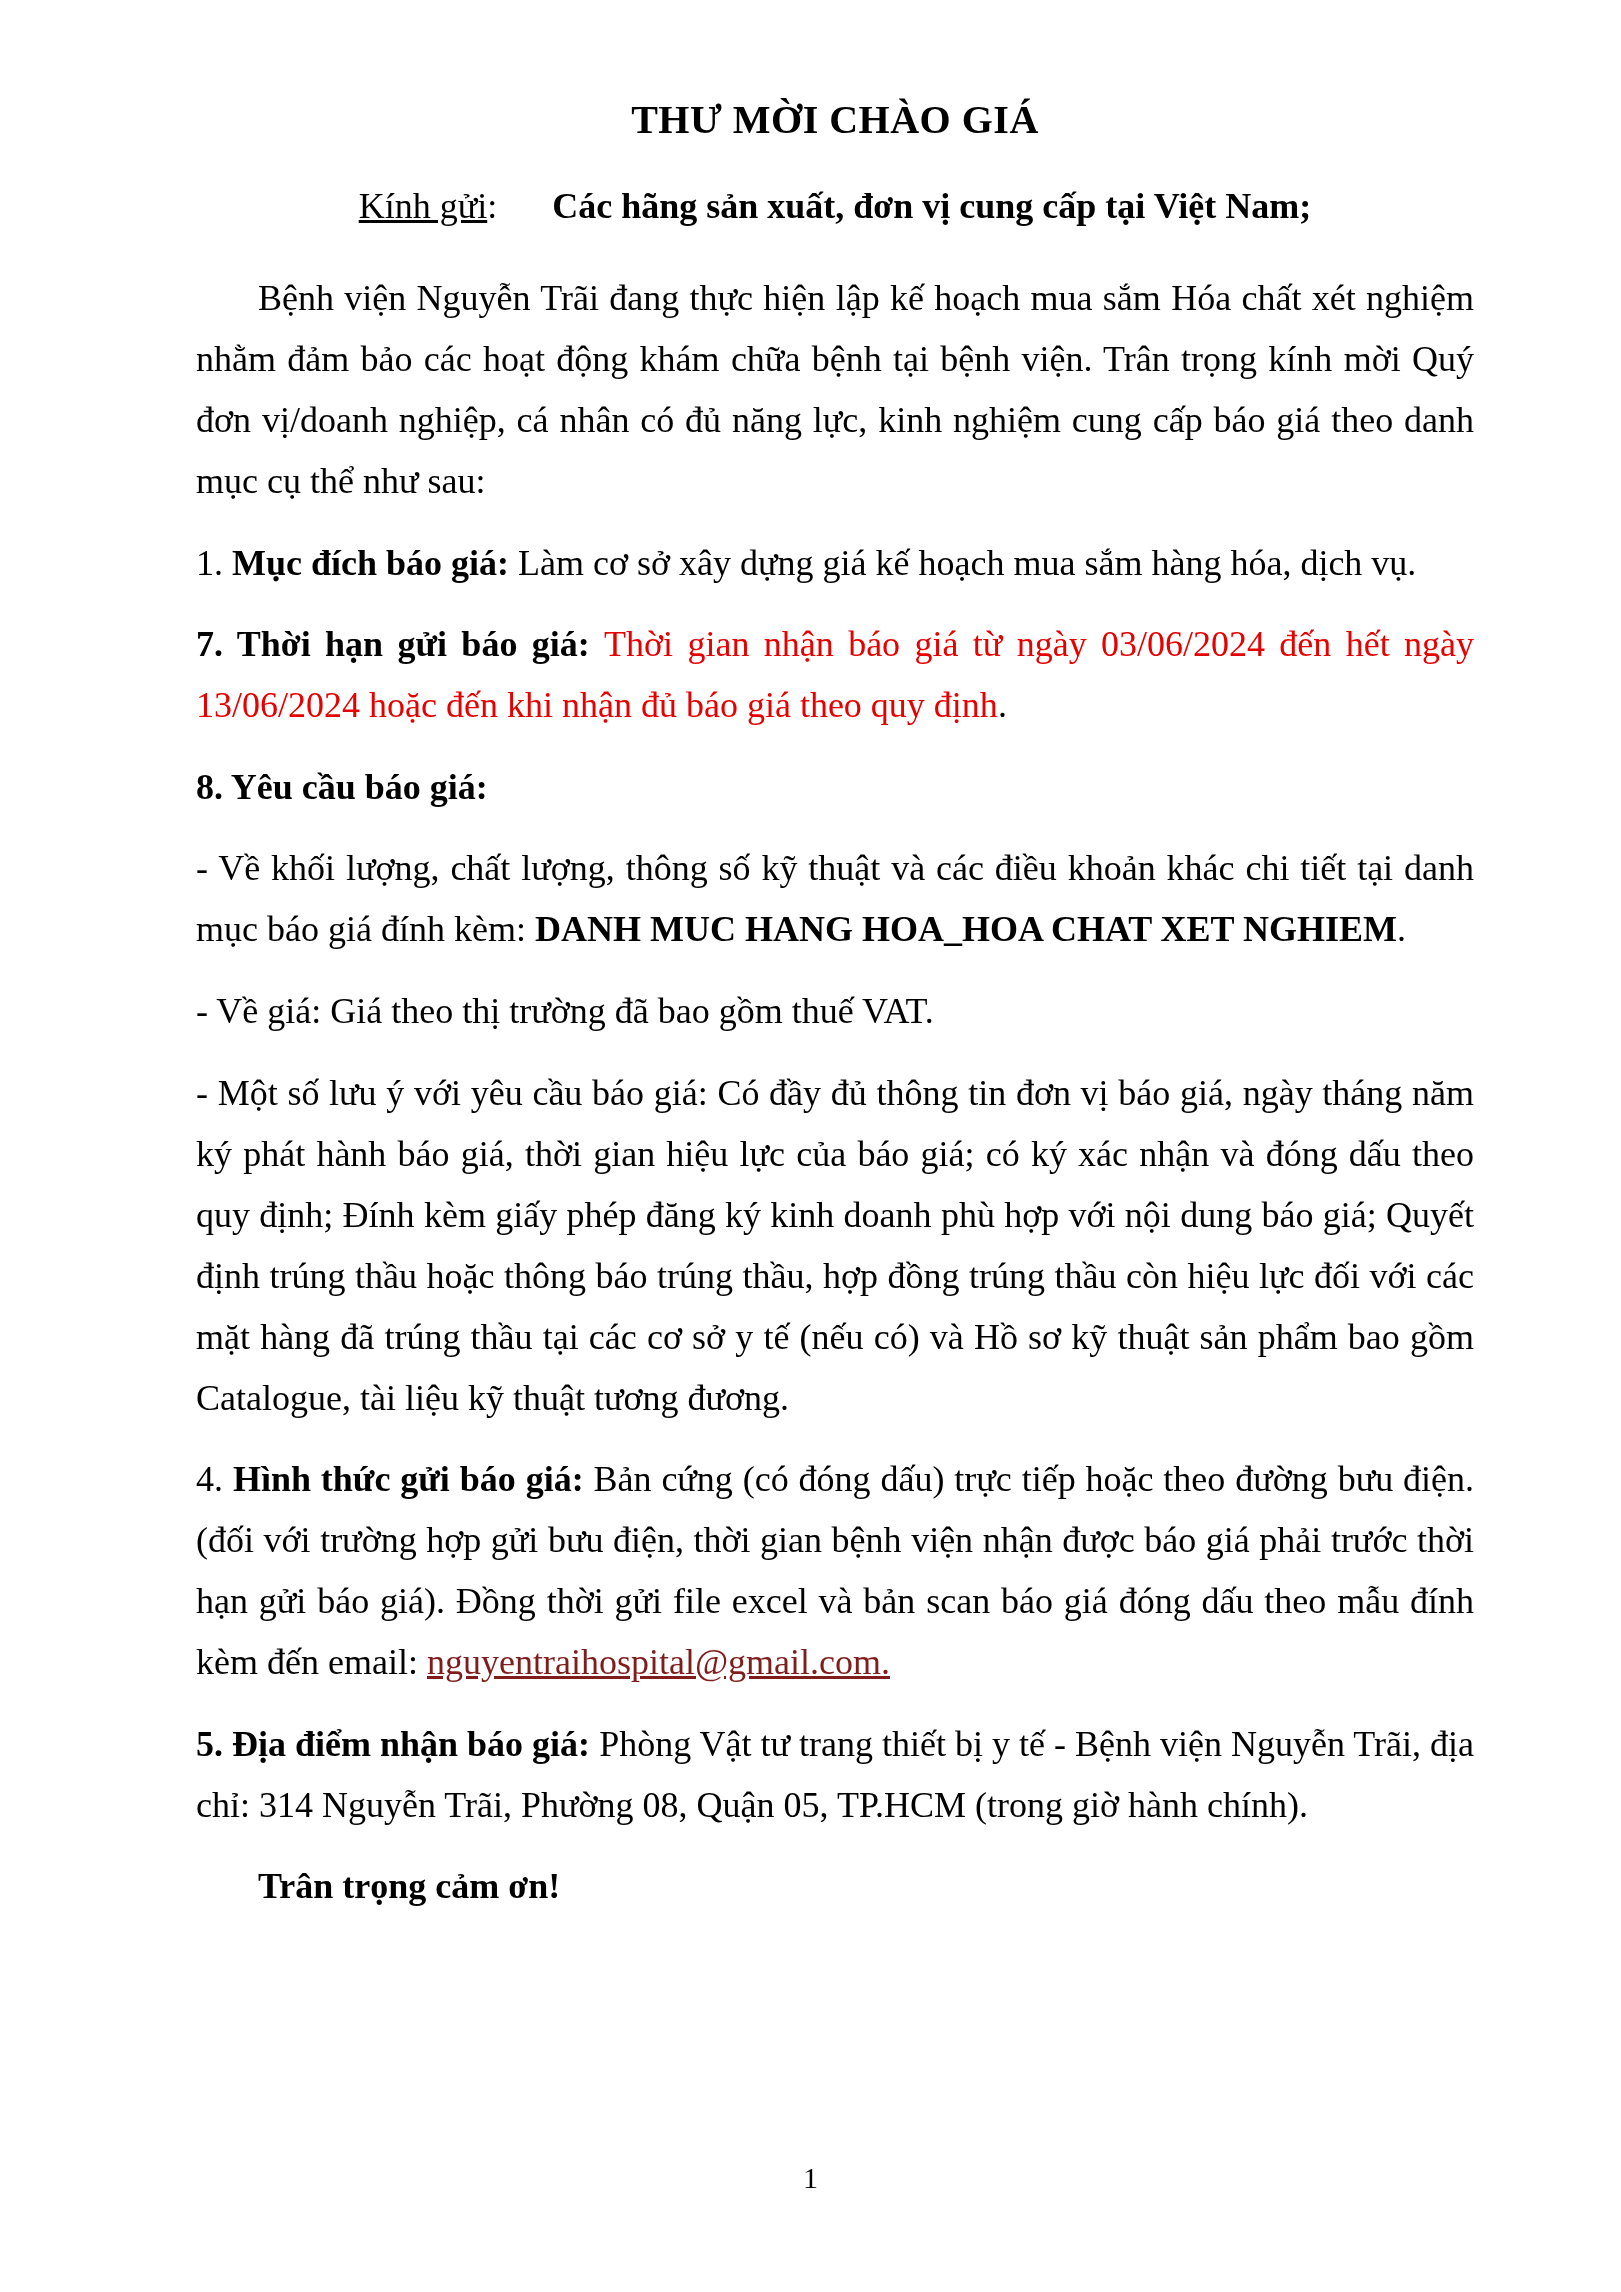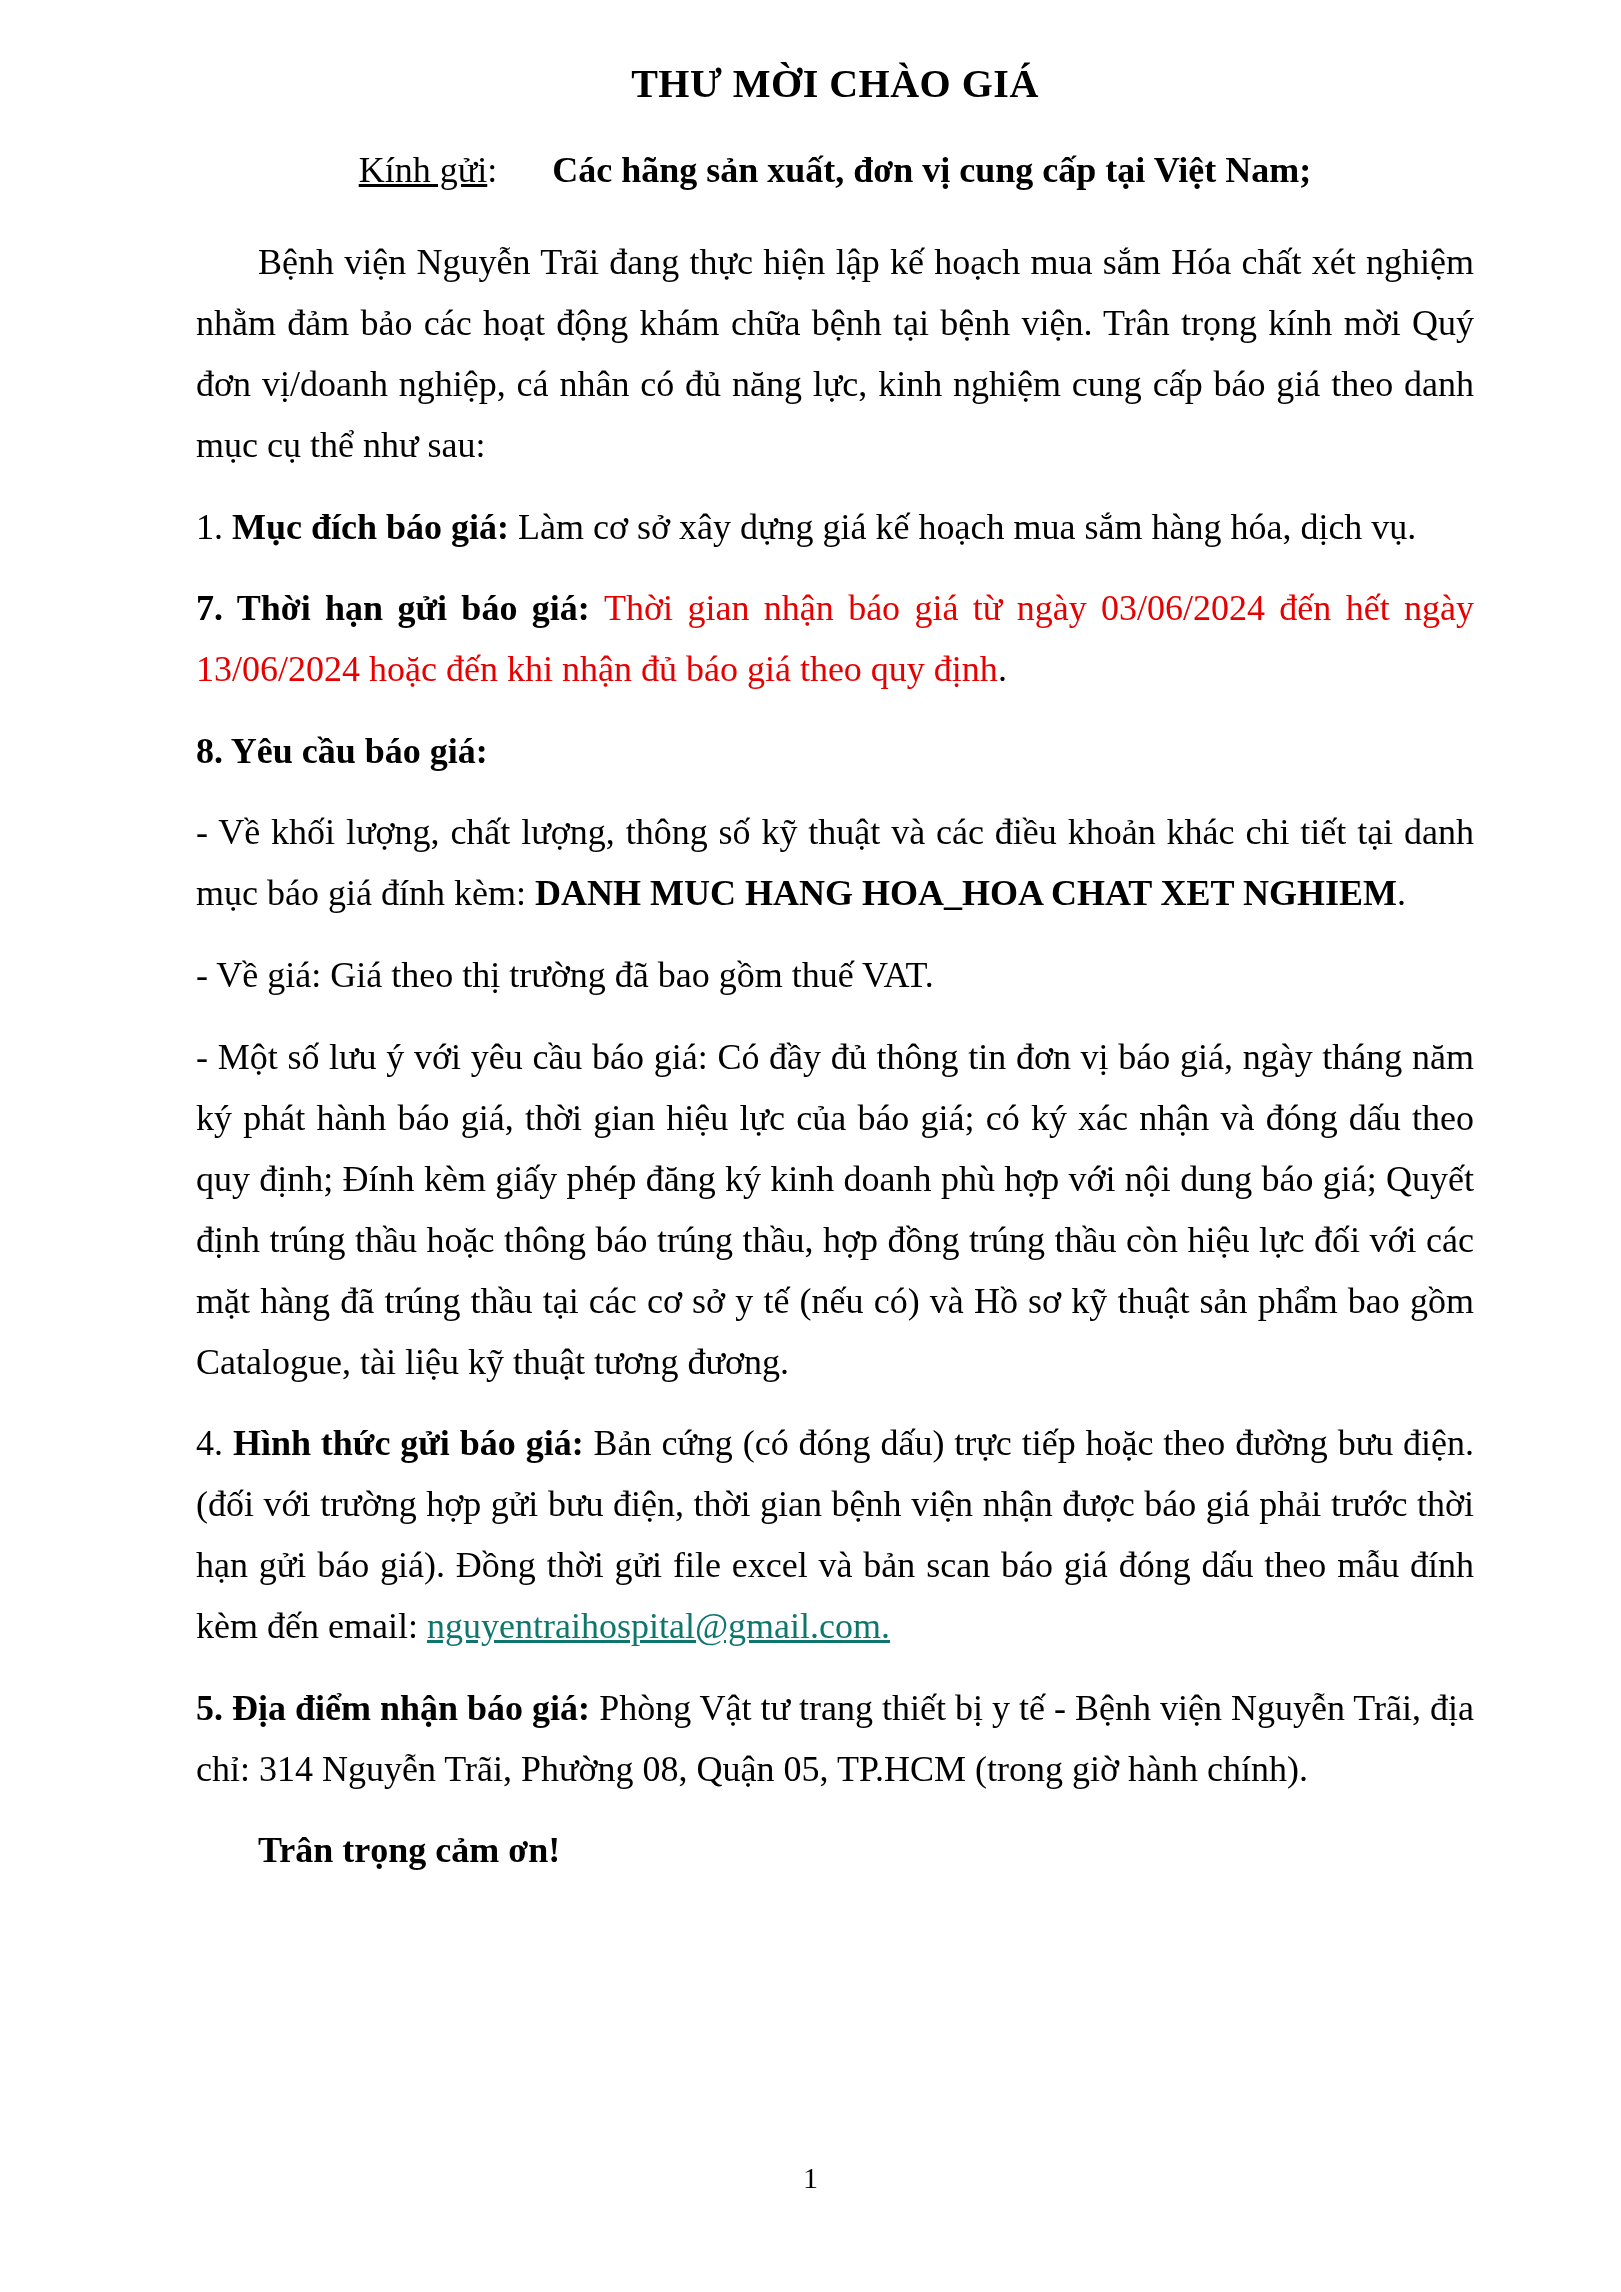--- a/index.html
+++ b/index.html
@@ -2,21 +2,21 @@
 <html><head>
 <meta charset="utf-8">
 <style>
   html, body { margin: 0; padding: 0; background: #ffffff; }
   .page {
     position: relative;
     width: 1621px;
     height: 2293px;
     background: #ffffff;
     box-sizing: border-box;
-    padding: 60px 147px 0 196px;
+    padding: 96px 147px 0 196px;
     font-family: "Liberation Serif", "DejaVu Serif", serif;
     font-size: 36px;
     color: #000000;
     overflow: hidden;
   }
   .doc-title {
     margin: 0 0 33px 0;
     text-align: center;
     font-size: 40px;
     font-weight: bold;
@@ -31,21 +31,21 @@
   .salutation .recipient { font-weight: bold; margin-left: 46px; }
   p.body {
     margin: 0 0 20.6px 0;
     text-align: justify;
     line-height: 61px;
   }
   .indent { text-indent: 62px; }
   .bold { font-weight: bold; }
   .red { color: #e60000; }
   .link {
-    color: #0f766e;
+    color: #7f1d1d;
     text-decoration: underline;
     cursor: pointer;
   }
   .page-number {
     position: absolute;
     top: 2158px;
     left: 0;
     right: 0;
     text-align: center;
     font-size: 30px;

